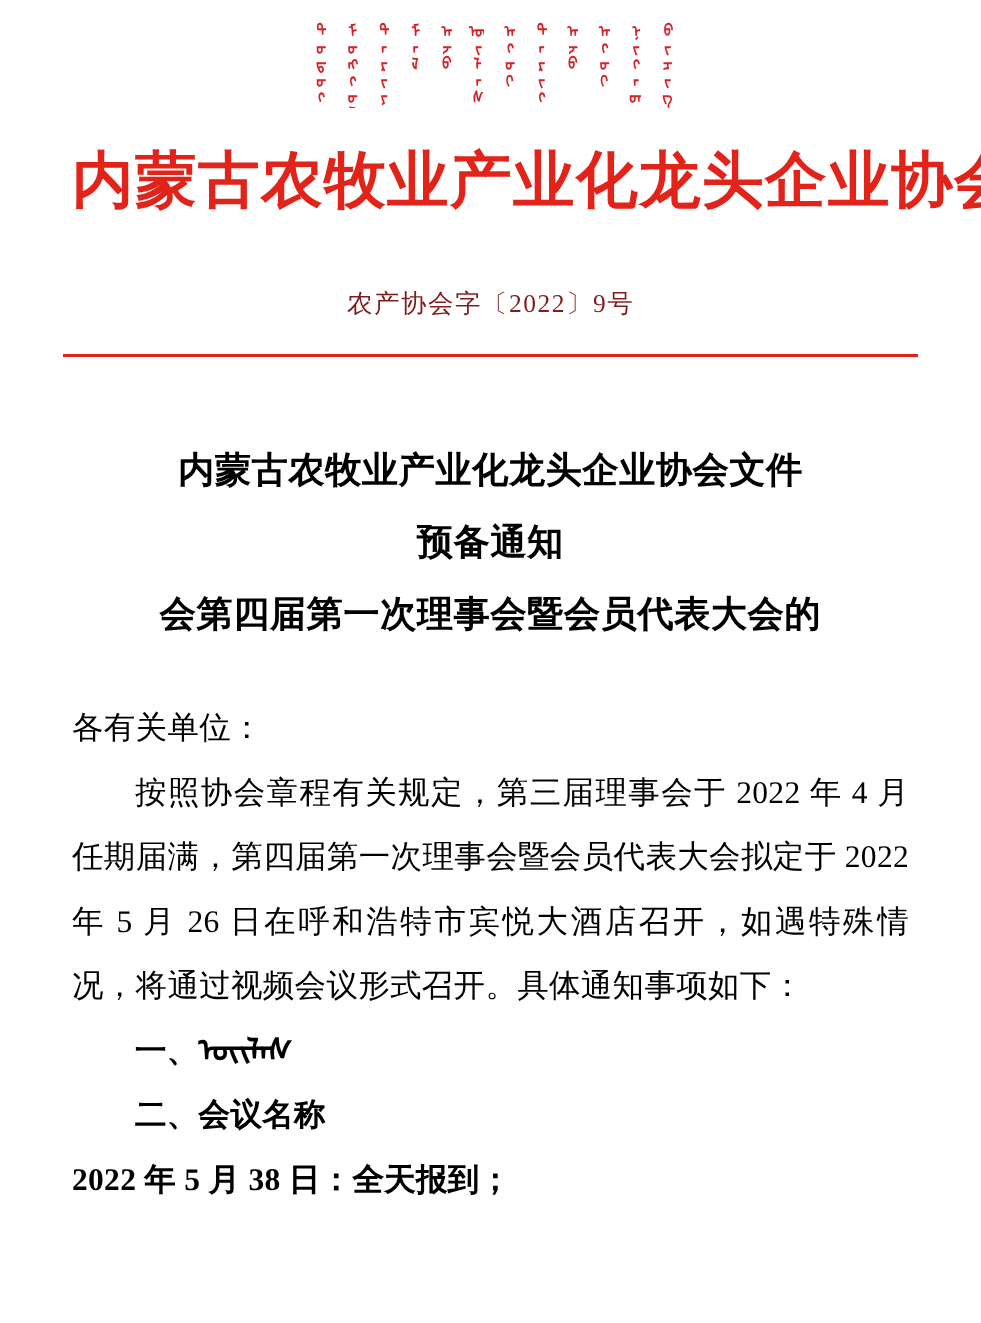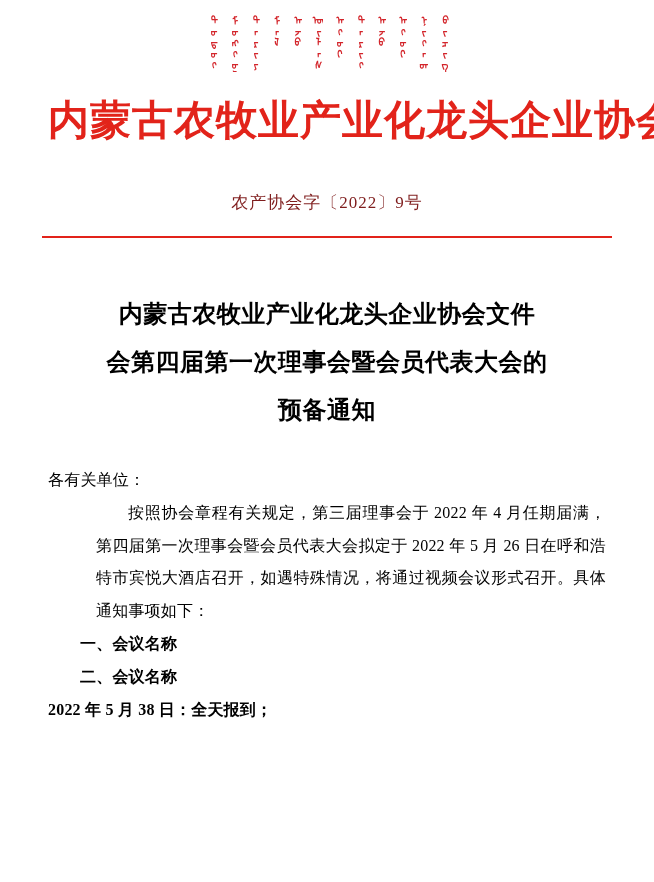--- a/index.html
+++ b/index.html
@@ -87,32 +87,31 @@
     letter-spacing: 0.5px;
     color: #000;
   }
   .doc-title .line {
     display: block;
   }
 
   
   .body-text {
     margin-top: 30px;
-    font-size: 16px;
+    font-size: 21px;
     line-height: 2.05;
     letter-spacing: 0.2px;
   }
   .p-salutation {
     text-align: left;
   }
   .p-indent {
     text-indent: 2em;
     text-align: justify;
     text-justify: inter-ideograph;
-    margin-left: 48px;
   }
   .p-heading {
     text-indent: 2em;
     font-weight: 700;
   }
   .p-plain {
     text-align: justify;
     text-justify: inter-ideograph;
   }
   .p-bold-lead {
@@ -140,25 +139,25 @@
   </div>
 
   <div class="masthead">内蒙古农牧业产业化龙头企业协会文件</div>
 
   <div class="doc-number">农产协会字〔2022〕9号</div>
 
   <div class="red-rule"></div>
 
   <div class="doc-title">
     <span class="line">内蒙古农牧业产业化龙头企业协会文件</span>
+    <span class="line">预备通知</span>
     <span class="line">会第四届第一次理事会暨会员代表大会的</span>
-    <span class="line">预备通知</span>
   </div>
 
   <div class="body-text">
     <div class="p-salutation">各有关单位：</div>
     <div class="p-indent">按照协会章程有关规定，第三届理事会于 2022 年 4 月任期届满，第四届第一次理事会暨会员代表大会拟定于 2022 年 5 月 26 日在呼和浩特市宾悦大酒店召开，如遇特殊情况，将通过视频会议形式召开。具体通知事项如下：</div>
-    <div class="p-heading">一、会议名称</div>
+    <div class="p-heading">一、ᠦᠢᠯᠡᠰ</div>
     <div class="p-heading">二、会议名称</div>
     <div class="p-plain p-bold-lead">2022 年 5 月 38 日：全天报到；</div>
   </div>
 
 </div>
 
 </body></html>

